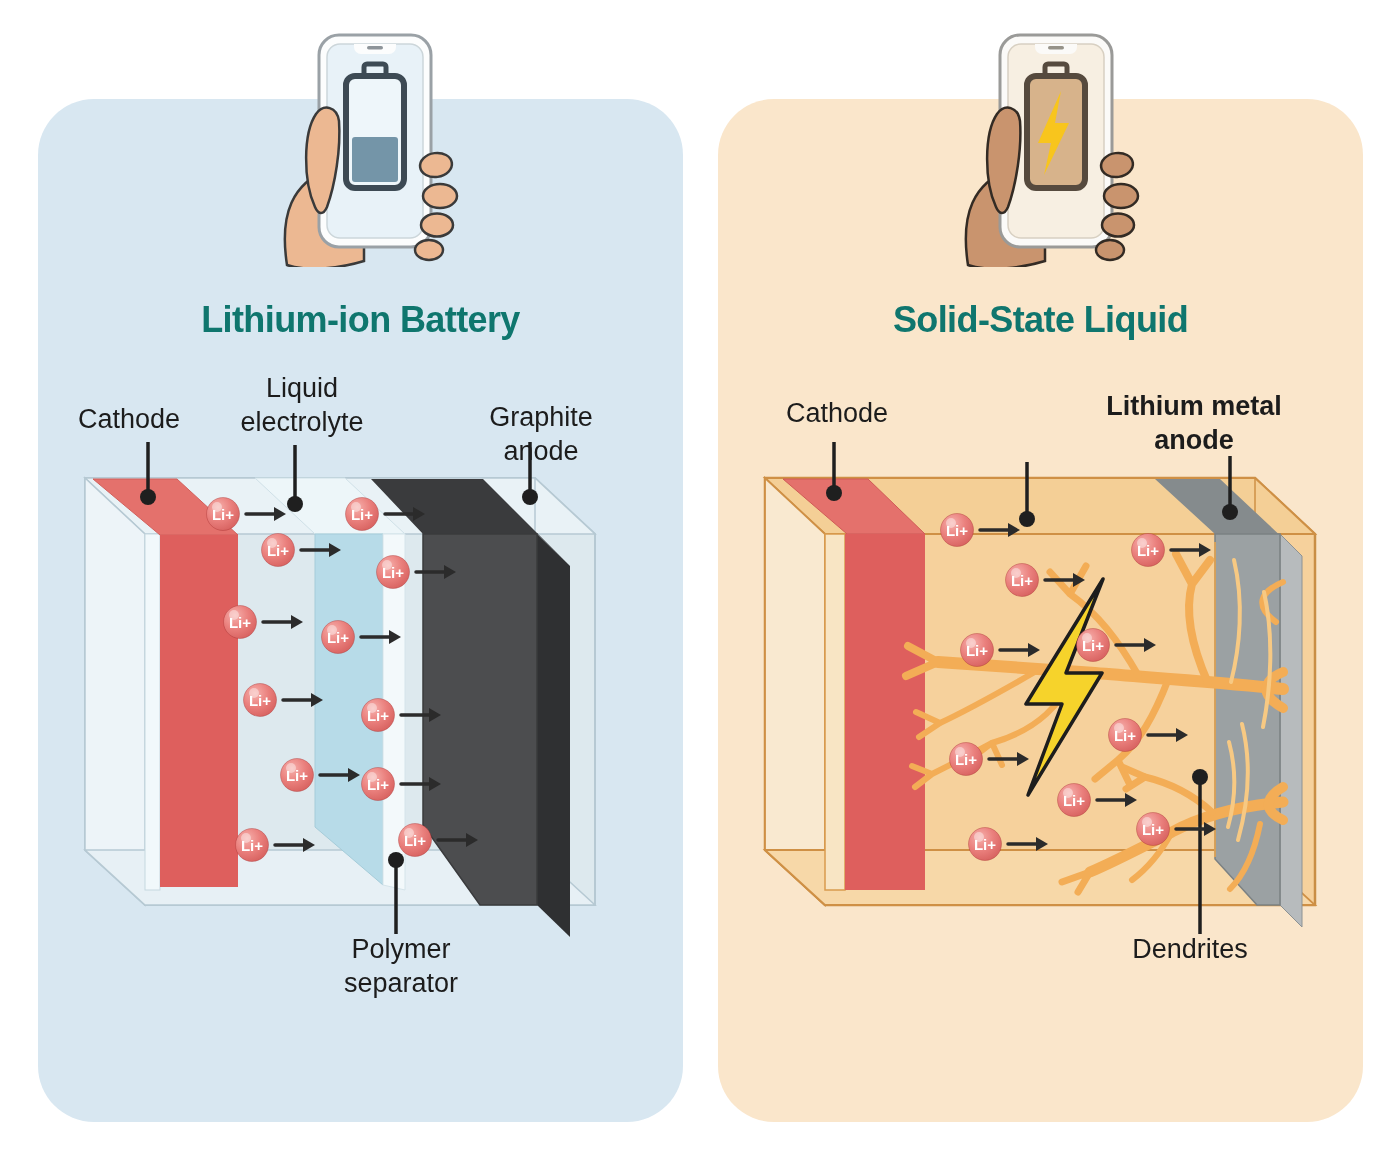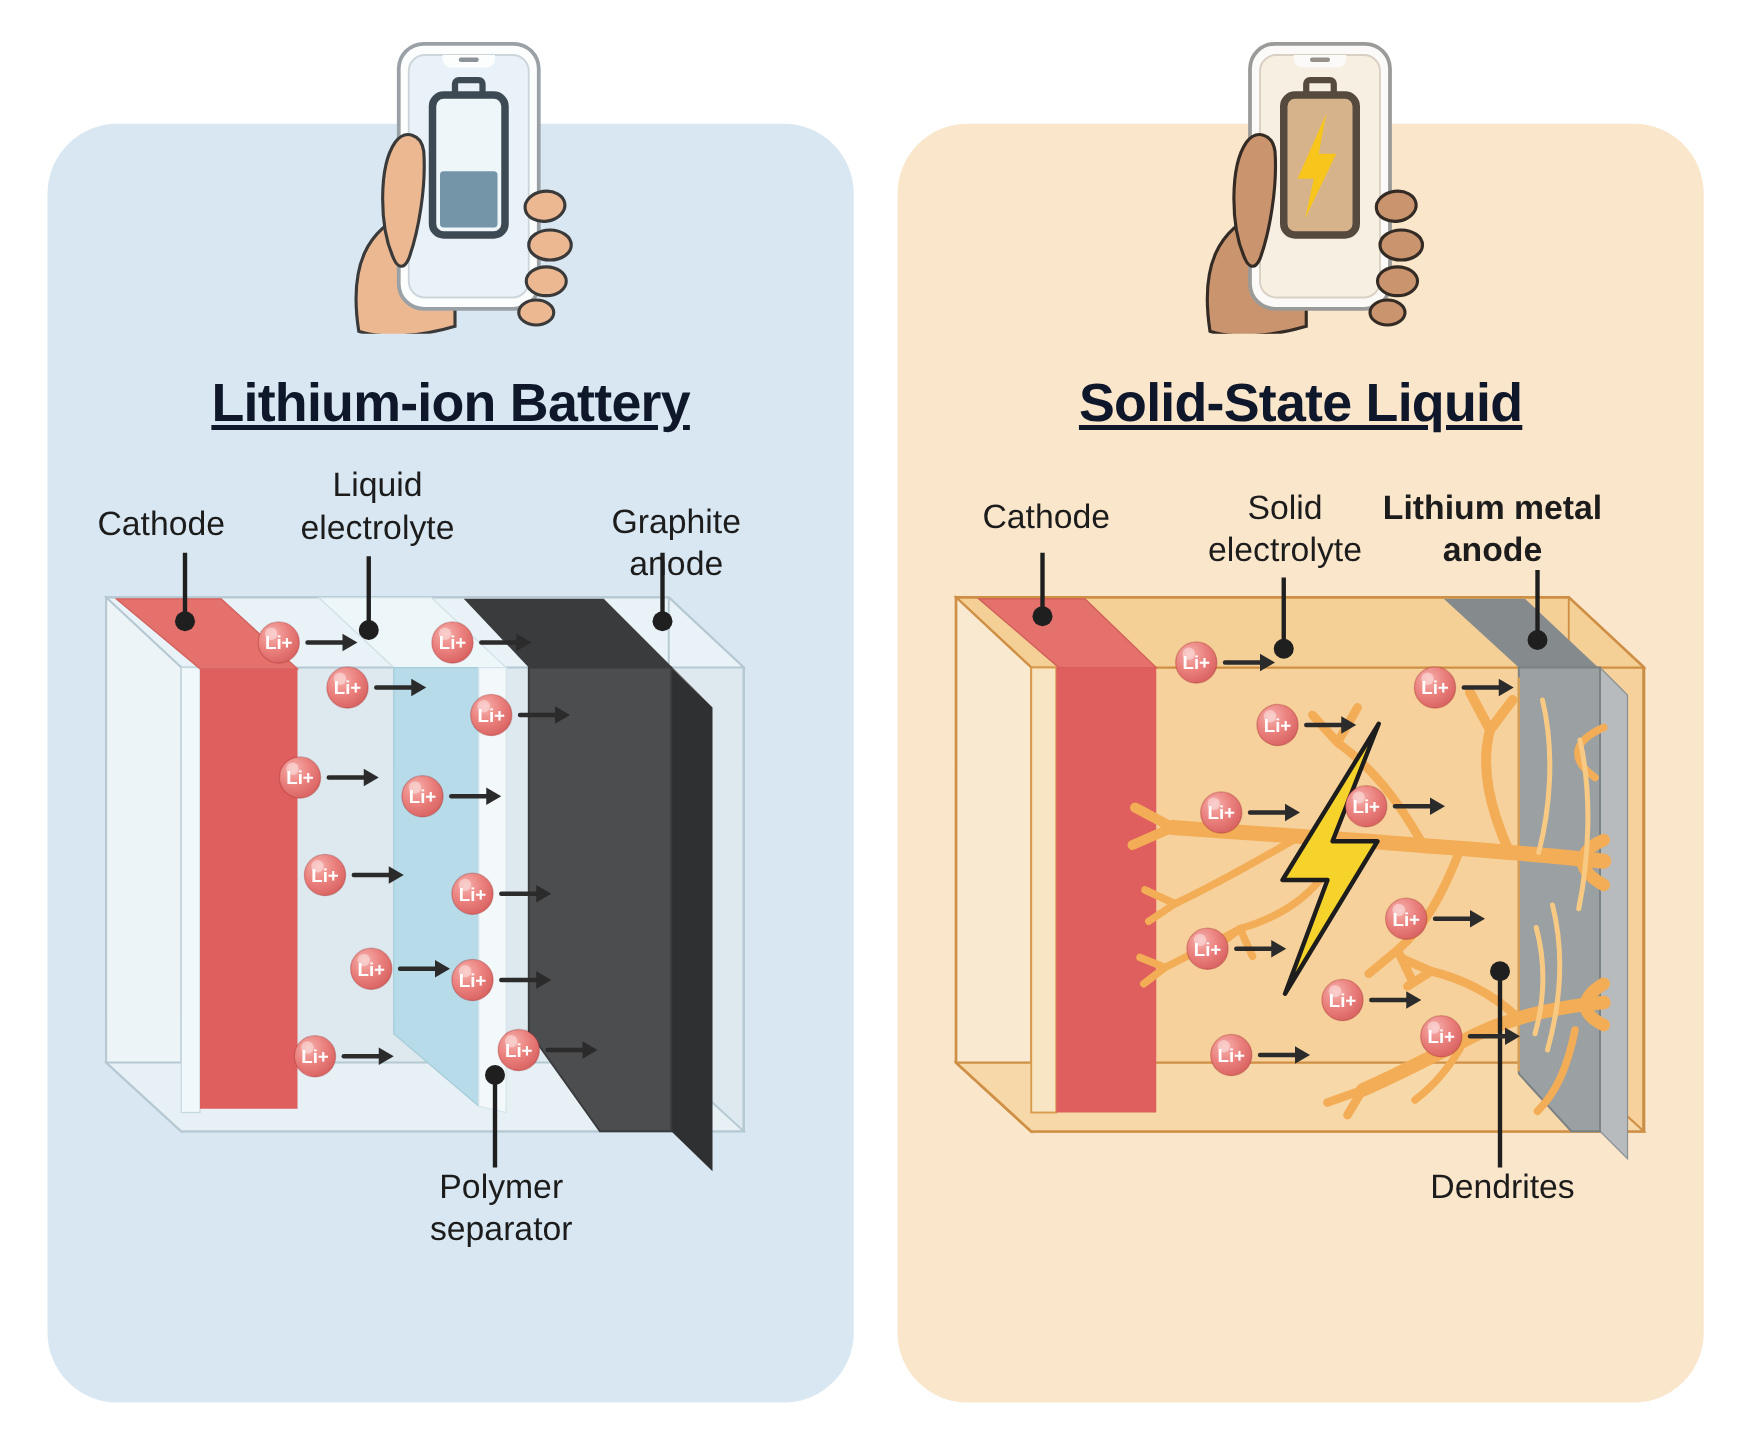--- a/index.html
+++ b/index.html
@@ -1,21 +1,21 @@
 <!DOCTYPE html>
 <html><head>
 <meta charset="utf-8">
 <style>
   html,body{margin:0;padding:0;background:#ffffff;}
   body{width:1400px;height:1155px;position:relative;font-family:"Liberation Sans",sans-serif;overflow:hidden;}
   .panel{position:absolute;top:99px;width:645px;height:1023px;border-radius:56px;}
   #panel-left{left:38px;background:#d8e7f1;}
   #panel-right{left:718px;background:#fae6cb;}
   .panel-title{position:absolute;left:0;right:0;top:200px;text-align:center;
-    font-size:43px;font-weight:700;letter-spacing:-0.6px;color:#0f172a;text-decoration:underline;}
+    font-size:36px;font-weight:700;letter-spacing:-0.6px;color:#0f766e;}
   .phone{position:absolute;top:-82px;}
   #phone-left{left:233px;}
   #phone-right{left:234px;}
   .diagram{position:absolute;top:343px;left:22px;}
   .lbl{position:absolute;transform:translateX(-50%);text-align:center;
     font-size:27px;line-height:34px;color:#1c1c1c;pointer-events:none;}
   .w150{width:150px;margin-top:12px;} .w160{width:160px;} .w170{width:170px;} .w200{width:200px;font-weight:bold;}
   svg text.ion-text{font-family:"Liberation Sans",sans-serif;font-size:15px;font-weight:700;fill:#ffffff;}
 </style>
 </head>
@@ -339,16 +339,15 @@
       <g>
         <circle cx="413" cy="387" r="16.5" fill="url(#ionGradR)" stroke="rgba(160,40,40,0.35)" stroke-width="1"></circle>
         <circle cx="407" cy="380" r="5" fill="#ffffff" opacity="0.4"></circle>
         <text x="413" y="392.5" text-anchor="middle" class="ion-text">Li+</text>
         <line x1="436" y1="387" x2="465" y2="387" stroke="#2b2b2b" stroke-width="3.5" stroke-linecap="round"></line>
         <polygon points="476,387 464,380 464,394" fill="#2b2b2b"></polygon>
       </g>
     </svg>
 
   <div class="lbl" style="left:119px;top:297px">Cathode</div>
-  <div class="lbl w160" style="left:310px;top:290px">Solid electrolyte</div>
   <div class="lbl w200" style="left:476px;top:290px">Lithium metal anode</div>
-  <div class="lbl" style="left:484px;top:833px">Dendrites</div>
+  <div class="lbl" style="left:472px;top:833px">Dendrites</div>
 </div>
 
 </body></html>

